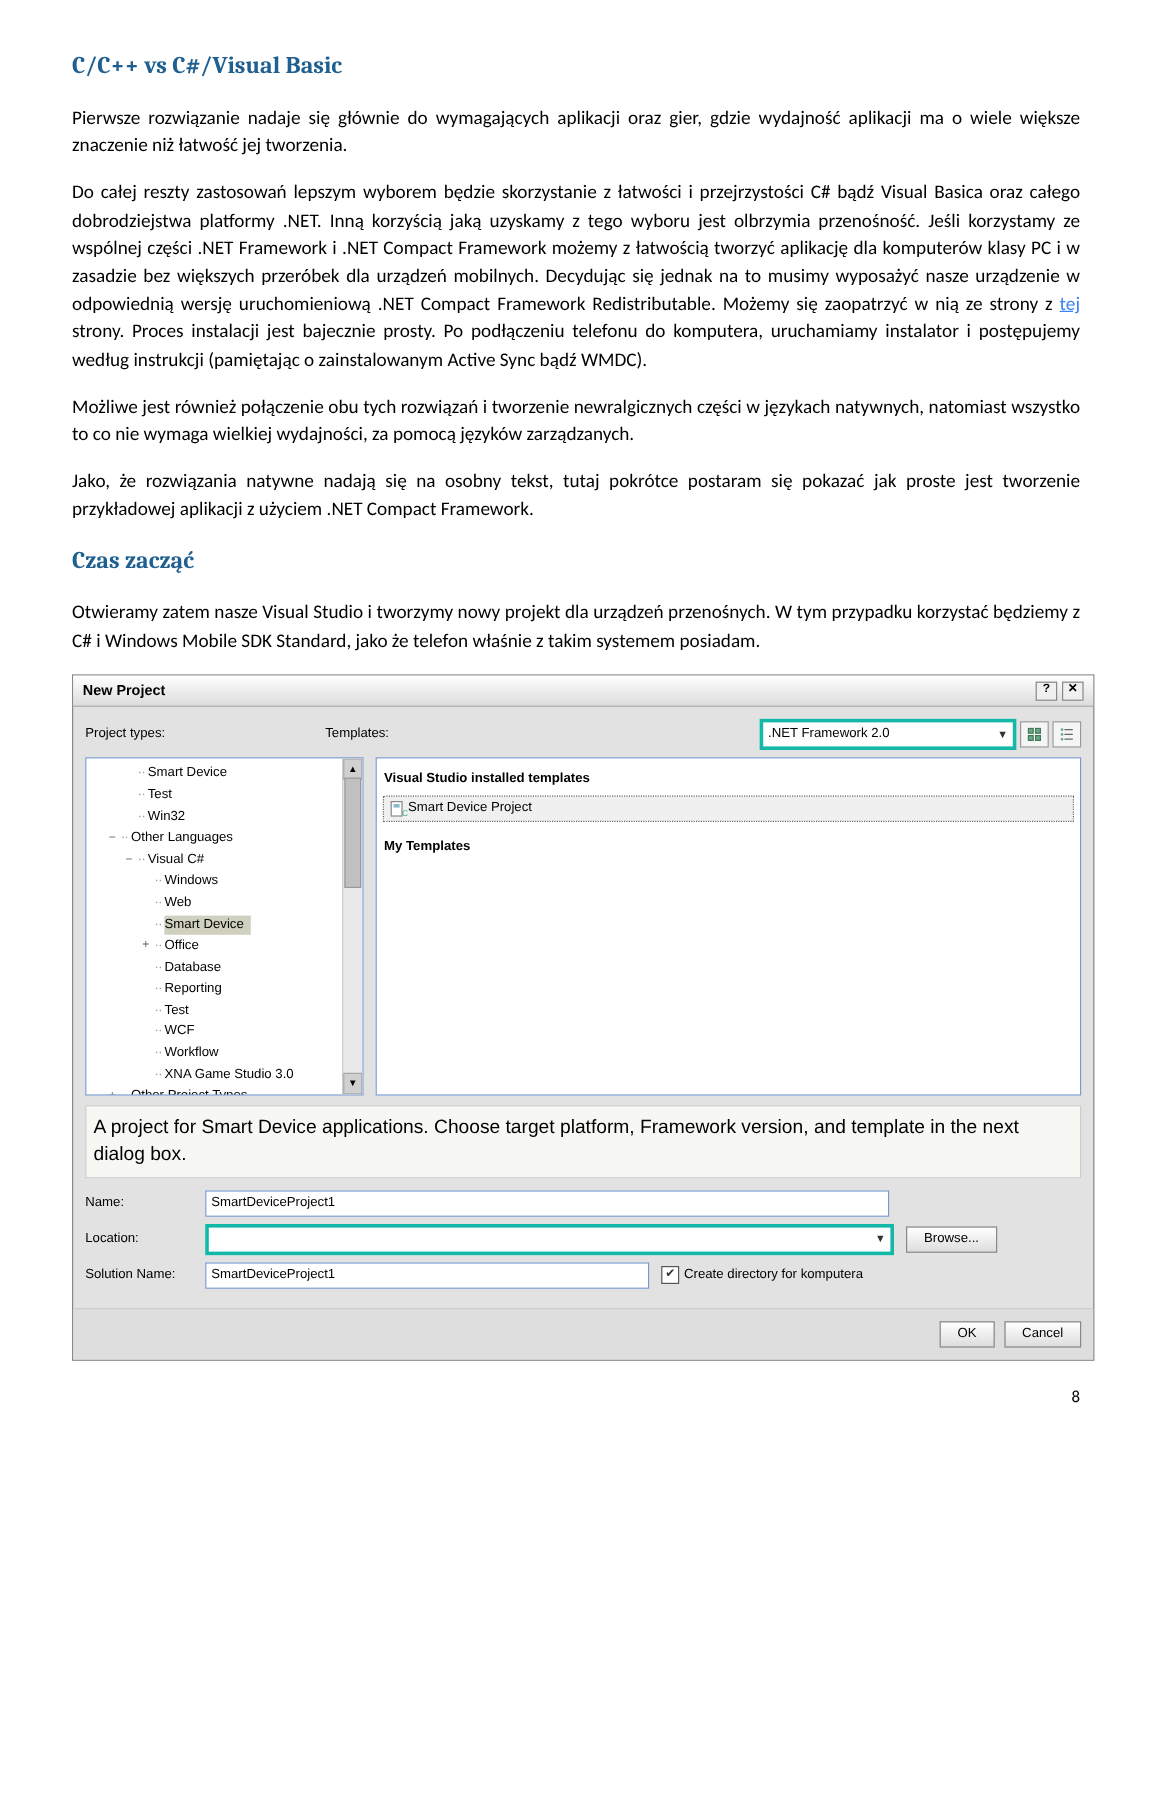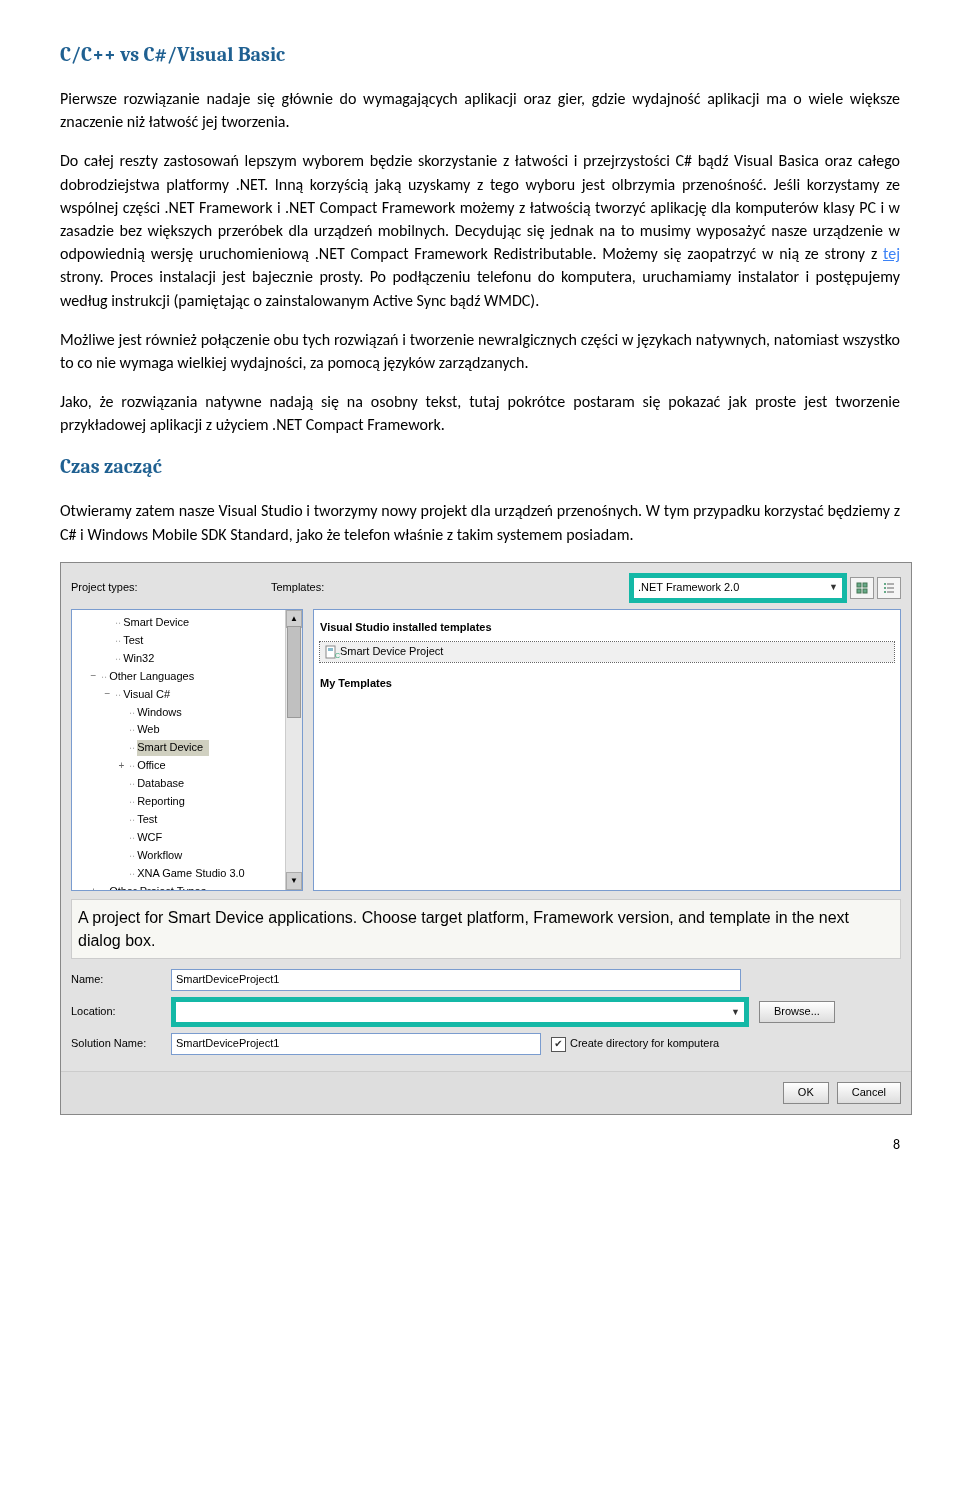--- a/index.html
+++ b/index.html
@@ -50,21 +50,21 @@
     background: #f0f0f0;
     font-size: 10px;
     display: flex; align-items: center; justify-content: center;
   }
   .dlg-body { padding: 10px; }
   .row-top { display: flex; align-items: center; margin-bottom: 6px; }
   .lbl { width: 100px; }
   .lbl-tpl { margin-left: 100px; flex: 1; }
   .combo {
     display: flex; align-items: center;
-    border: 5px solid #14b8a6;
+    border: 3px solid #14b8a6;
     background: #fff;
     height: 20px;
     width: 200px;
     padding: 0 4px;
     justify-content: space-between;
   }
   .combo .arrow { font-size: 9px; color: #333; }
   .icon-btn {
     width: 22px; height: 20px;
     border: 1px solid #999;
@@ -167,20 +167,27 @@
 
 <p>Możliwe jest również połączenie obu tych rozwiązań i tworzenie newralgicznych części w językach natywnych, natomiast wszystko to co nie wymaga wielkiej wydajności, za pomocą języków zarządzanych.</p>
 
 <p>Jako, że rozwiązania natywne nadają się na osobny tekst, tutaj pokrótce postaram się pokazać jak proste jest tworzenie przykładowej aplikacji z użyciem .NET Compact Framework.</p>
 
 <h2 class="section">Czas zacząć</h2>
 
 <p>Otwieramy zatem nasze Visual Studio i tworzymy nowy projekt dla urządzeń przenośnych. W tym przypadku korzystać będziemy z C# i Windows Mobile SDK Standard, jako że telefon właśnie z takim systemem posiadam.</p>
 
 <div class="dialog">
+  <div class="titlebar">
+    <span>New Project</span>
+    <div class="title-btns">
+      <div class="title-btn">?</div>
+      <div class="title-btn">✕</div>
+    </div>
+  </div>
   <div class="dlg-body">
 
     <div class="row-top">
       <div class="lbl">Project types:</div>
       <div class="lbl-tpl">Templates:</div>
       <div class="combo">
         <span>.NET Framework 2.0</span>
         <span class="arrow">▼</span>
       </div>
       <div class="icon-btn">

